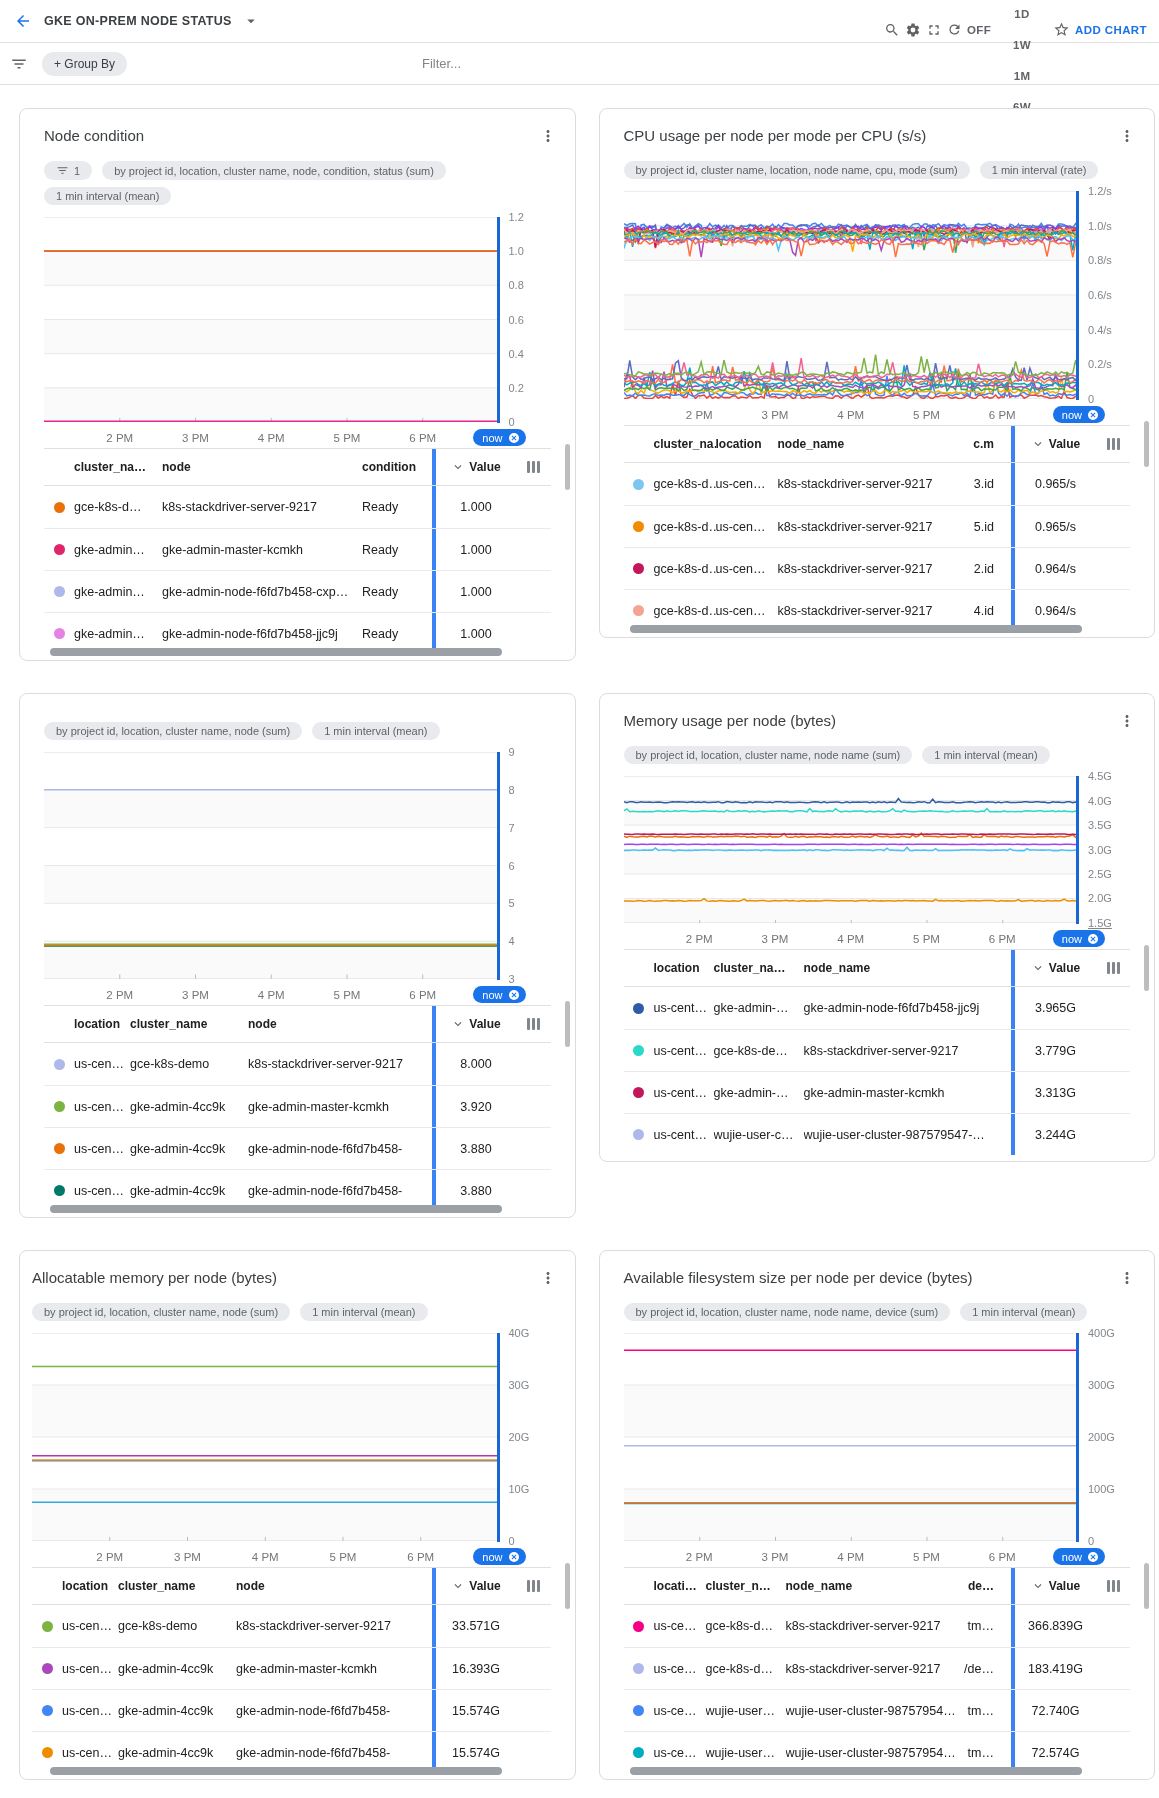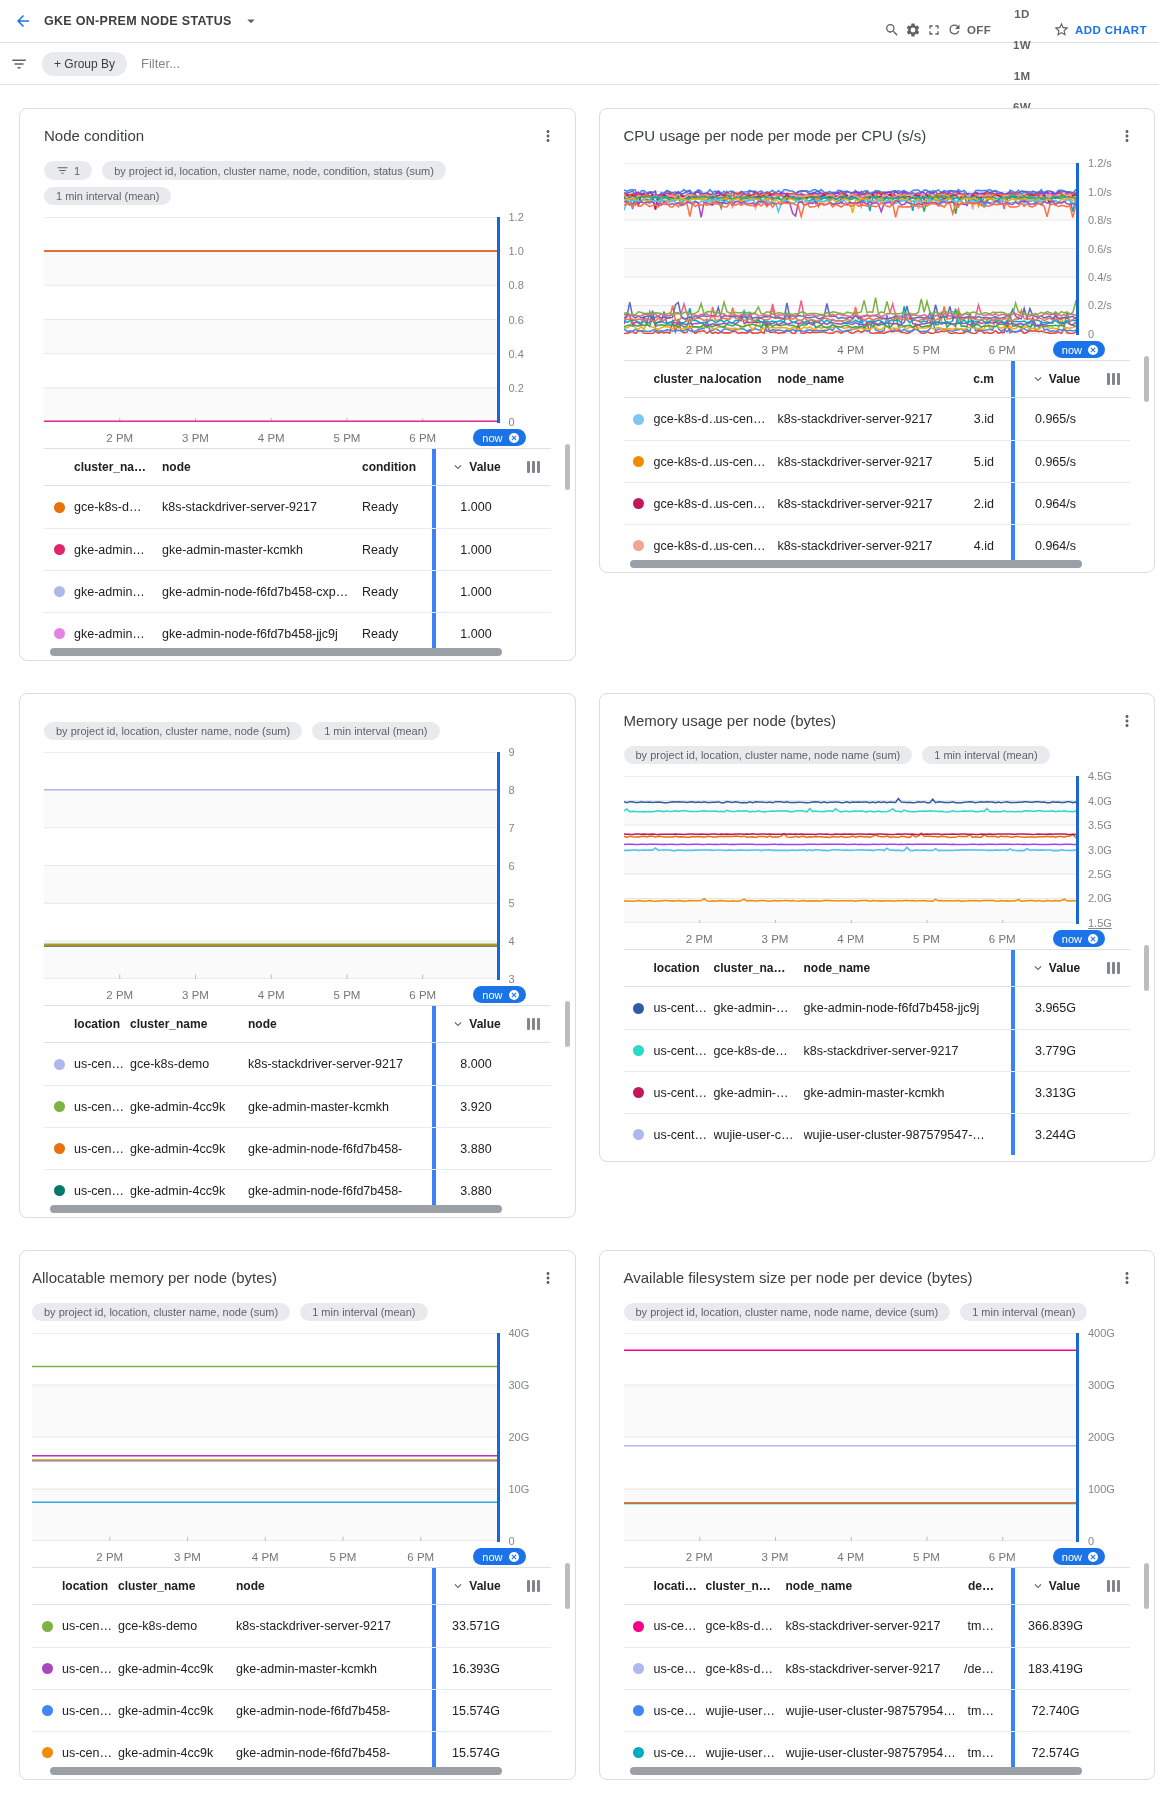--- a/index.html
+++ b/index.html
@@ -18,21 +18,21 @@
   .refresh-label { font-size:11.5px; font-weight:700; color:#5f6368; letter-spacing:.3px; }
   .range-btn { font-size:11.5px; font-weight:700; color:#5f6368; letter-spacing:.4px; cursor:pointer; }
   .range-btn.active { color:#1a73e8; }
   .add-chart { font-size:11.5px; font-weight:700; color:#1a73e8; letter-spacing:.4px; cursor:pointer; white-space:nowrap; }
 
   
   .groupbar { height:42px; display:flex; align-items:center; gap:14px; padding:0 14px 0 10px;
               border-bottom:1px solid #e0e0e0; background:#fff; }
   .gb-chip { background:#e8eaed; border-radius:14px; padding:5px 12px; font-size:12px; color:#3c4043;
              cursor:pointer; white-space:nowrap; }
-  .gb-filter { border:none; outline:none; font-size:13px; color:#a21caf; width:320px; background:transparent; }
+  .gb-filter { border:none; outline:none; font-size:13px; color:#a21caf; width:320px; background:transparent;text-align:right; }
   .gb-filter::placeholder { color:#80868b; }
 
   
   #cards { display:grid; grid-template-columns:1fr 1fr; gap:32px 23px; align-items:start;
            padding:23px 4px 18px 19px; background:#fff; }
   .card { position:relative; background:#fff; border:1px solid #dadce0; border-radius:8px;
           padding:18px 24px 6px 24px; display:flex; flex-direction:column; overflow:hidden; }
   .card-head { display:flex; justify-content:space-between; align-items:flex-start; }
   .card-title { font-size:15px; font-weight:400; color:#3c4043; }
   .menu-btn { cursor:pointer; margin:-2px -8px 0 0; padding:2px; }
@@ -273,26 +273,34 @@
           <div class="tcell">gke-admin…</div>
           <div class="tcell">gke-admin-node-f6fd7b458-jjc9j</div>
           <div class="tcell">Ready</div>
           <div class="vcol">1.000</div>
           <div></div>
         </div>
       </div>
       <div class="hthumb"></div>
       <div class="vthumb"></div>
     </section>
-    <section class="card" style="height: 465px;">
+    <section class="card" style="height: 530px;">
       <div class="card-head">
         <h2 class="card-title">CPU usage per node per mode per CPU (s/s)</h2>
         <span class="menu-btn"><svg viewBox="0 0 24 24" width="18" height="18">
             <path d="M12 8c1.1 0 2-.9 2-2s-.9-2-2-2-2 .9-2 2 .9 2 2 2zm0 2c-1.1 0-2 .9-2 2s.9 2 2 2 2-.9 2-2-.9-2-2-2zm0 6c-1.1 0-2 .9-2 2s.9 2 2 2 2-.9 2-2-.9-2-2-2z" fill="#5f6368"></path>
           </svg></span>
+      </div>
+      <div class="chips">
+        <span class="chip">
+          <span>by project id, cluster name, location, node name, cpu, mode (sum)</span>
+        </span>
+        <span class="chip">
+          <span>1 min interval (rate)</span>
+        </span>
       </div>
       <div class="chart">
         <div class="plot">
           <svg viewBox="0 0 1000 400" preserveAspectRatio="none">
             <rect x="0" width="1000" y="66.66666666666666" height="66.66666666666666" fill="#fafafa"></rect>
             <rect x="0" width="1000" y="200" height="66.66666666666663" fill="#fafafa"></rect>
             <rect x="0" width="1000" y="333.33333333333337" height="66.66666666666663" fill="#fafafa"></rect>
             <line x1="0" x2="1000" y1="0" y2="0" stroke="#dadce0" vector-effect="non-scaling-stroke"></line>
             <line x1="0" x2="1000" y1="66.66666666666666" y2="66.66666666666666" stroke="#e8e8e8" vector-effect="non-scaling-stroke"></line>
             <line x1="0" x2="1000" y1="133.33333333333331" y2="133.33333333333331" stroke="#e8e8e8" vector-effect="non-scaling-stroke"></line>

